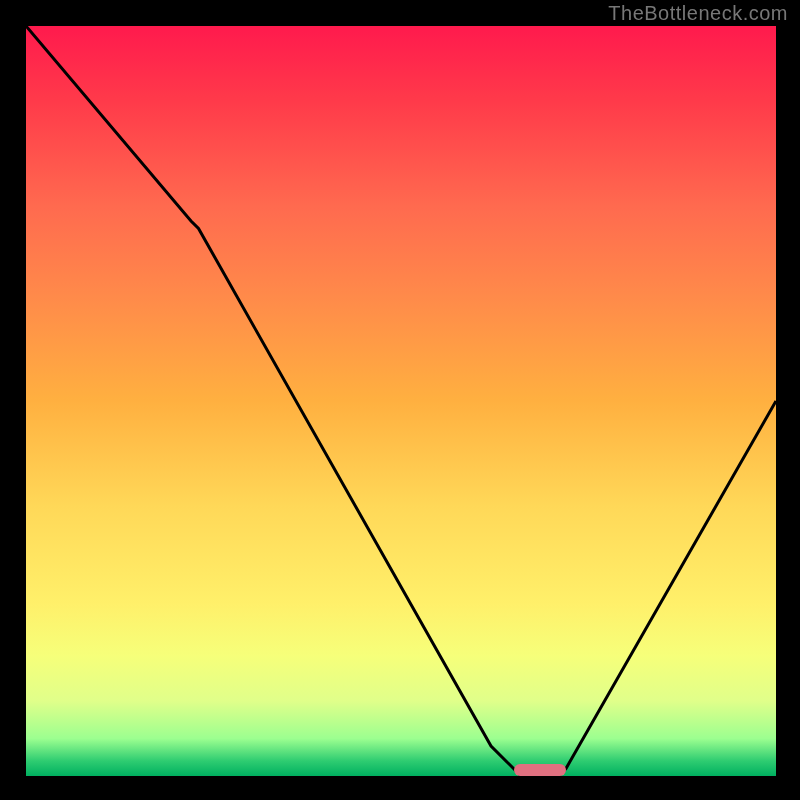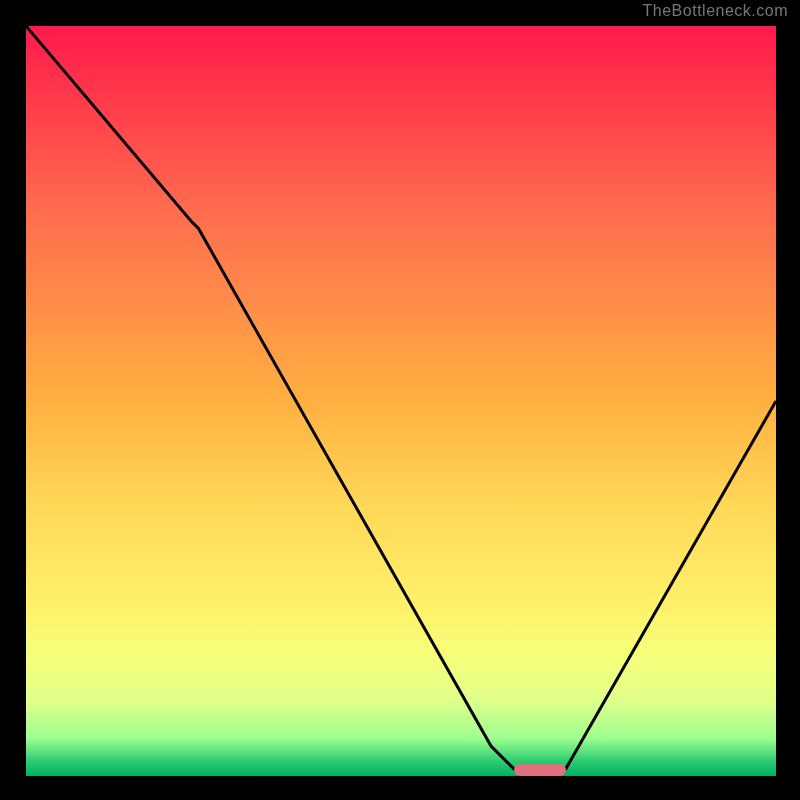--- a/index.html
+++ b/index.html
@@ -44,21 +44,21 @@
     left: 0;
     top: 0;
     width: 100%;
     height: 100%;
   }
   .watermark {
     position: absolute;
     top: 2px;
     right: 12px;
     color: #777;
-    font-size: 16px;
+    font-size: 20px;
     letter-spacing: 0.5px;
     user-select: none;
     text-align: right;
   }
   .marker {
     position: absolute;
     background: #e07080;
     border-radius: 8px;
     height: 12px;
     width: 50px;

